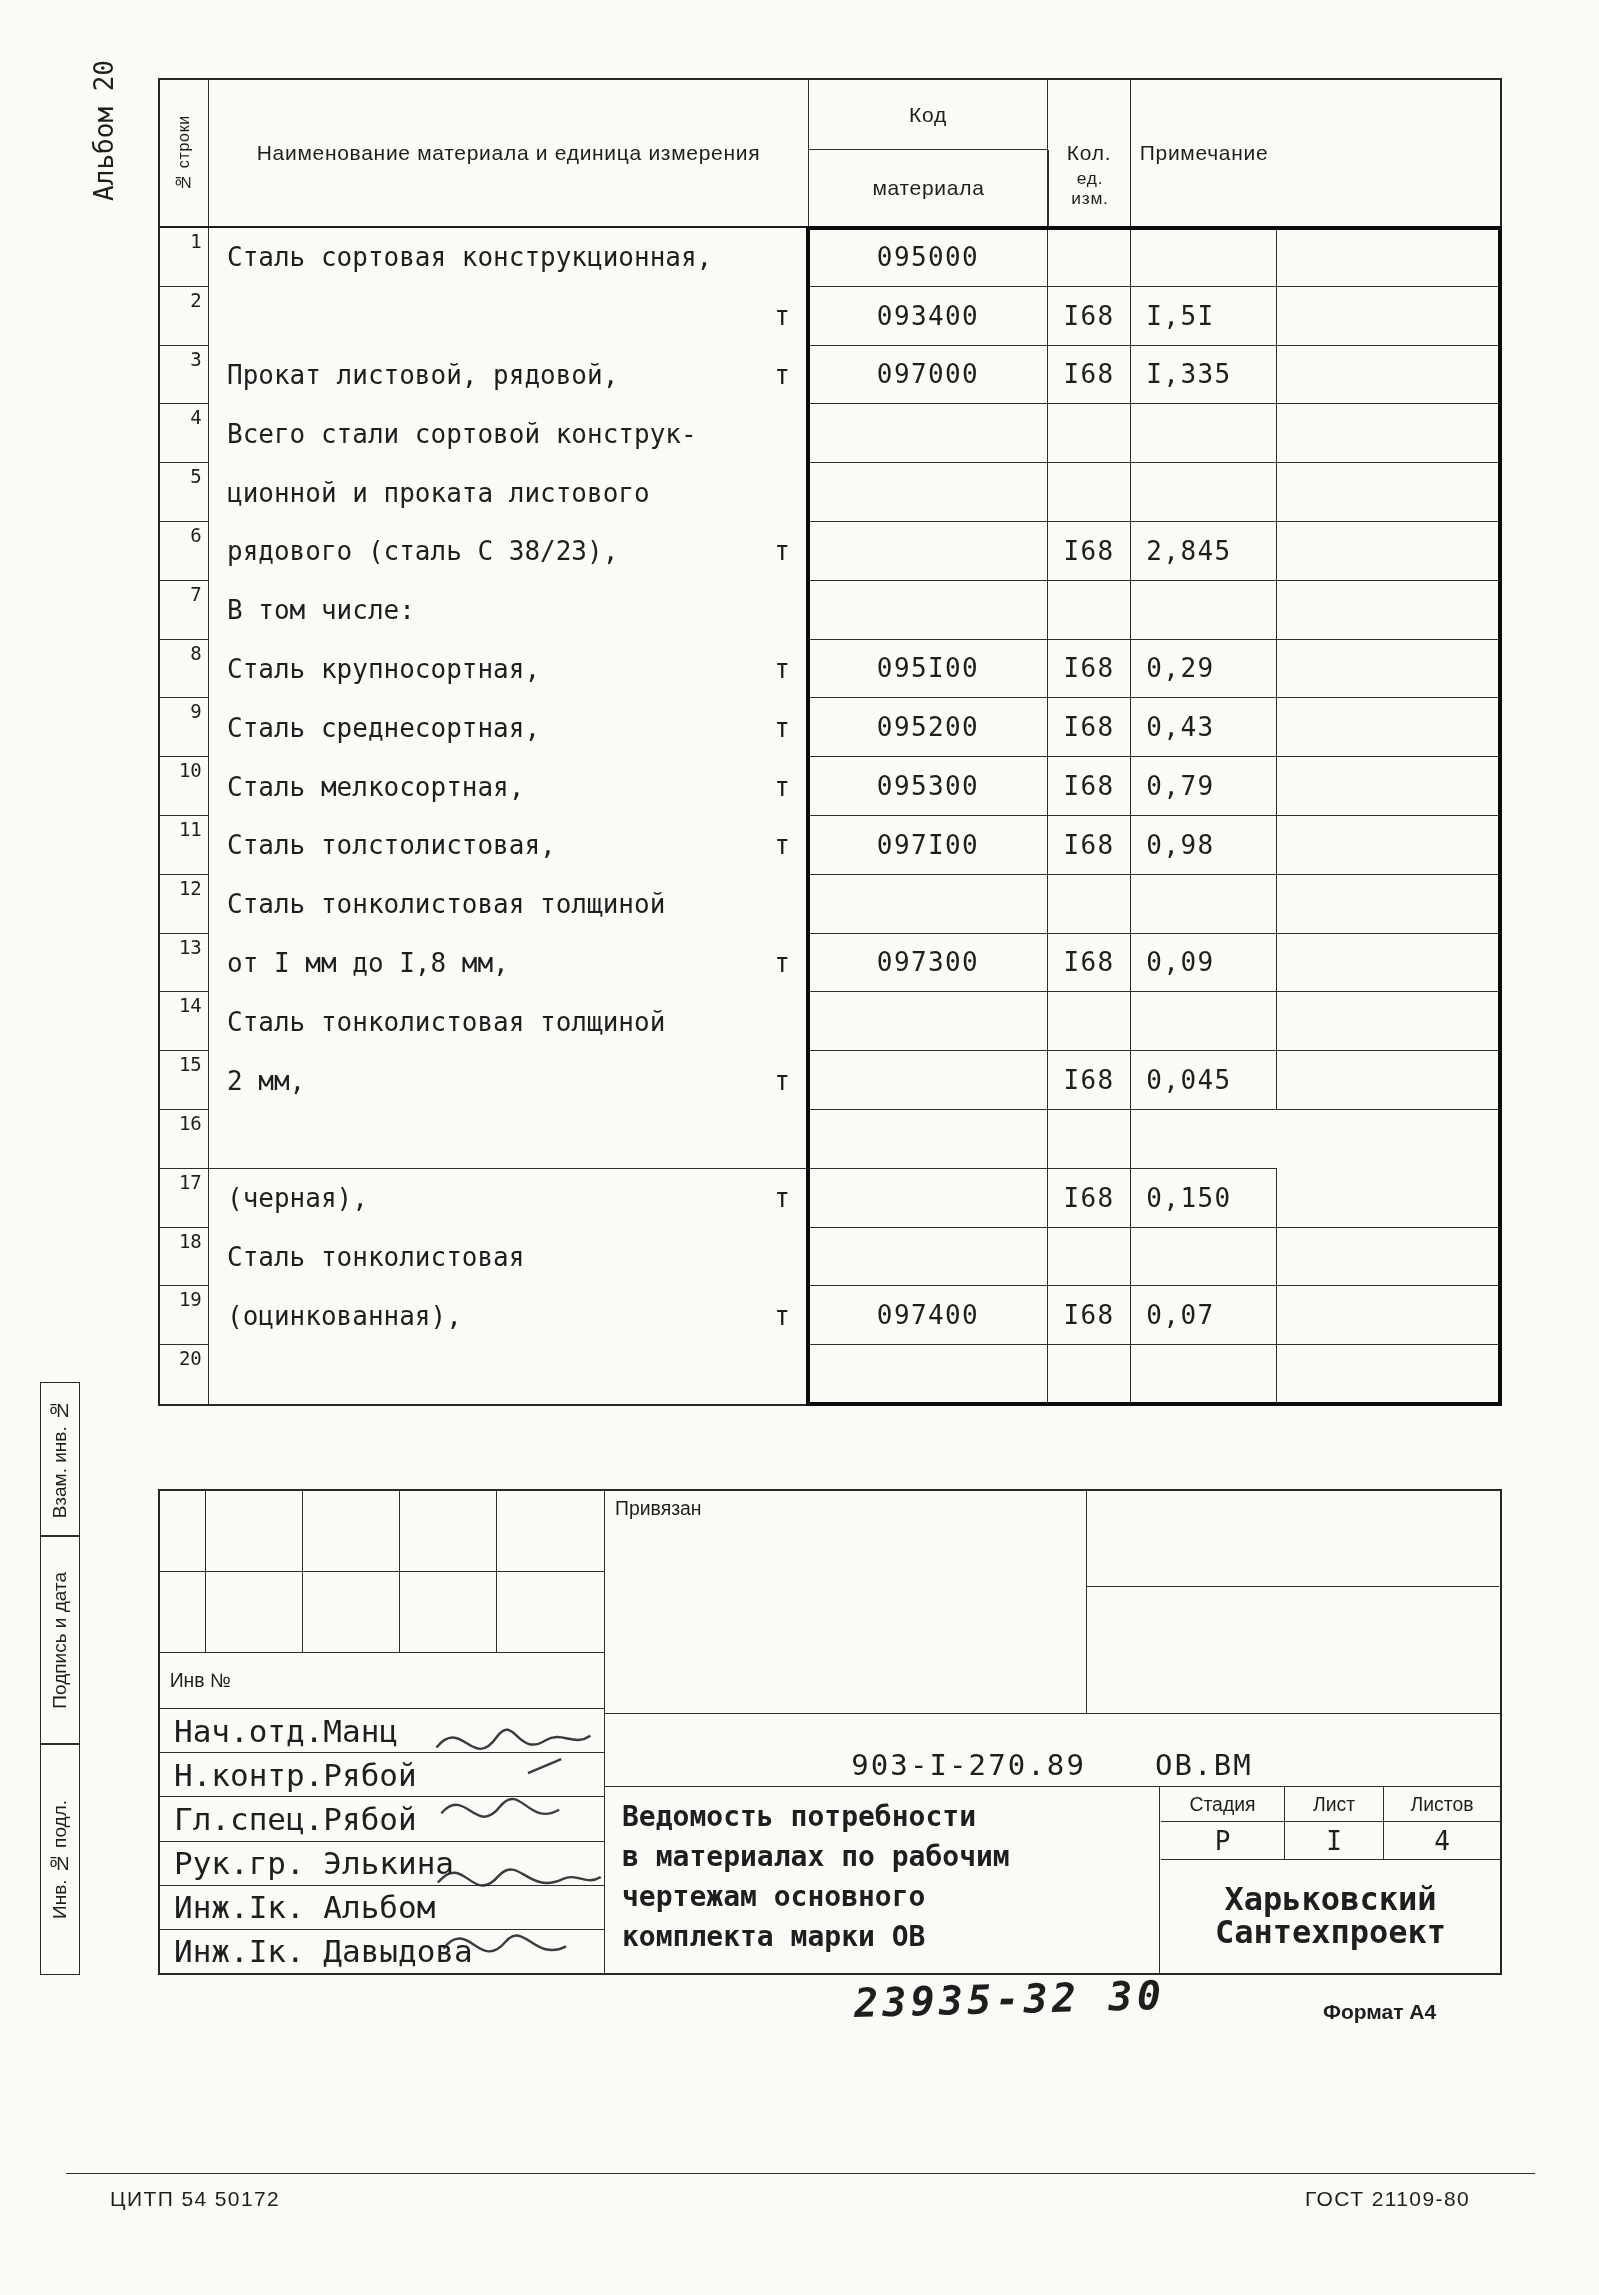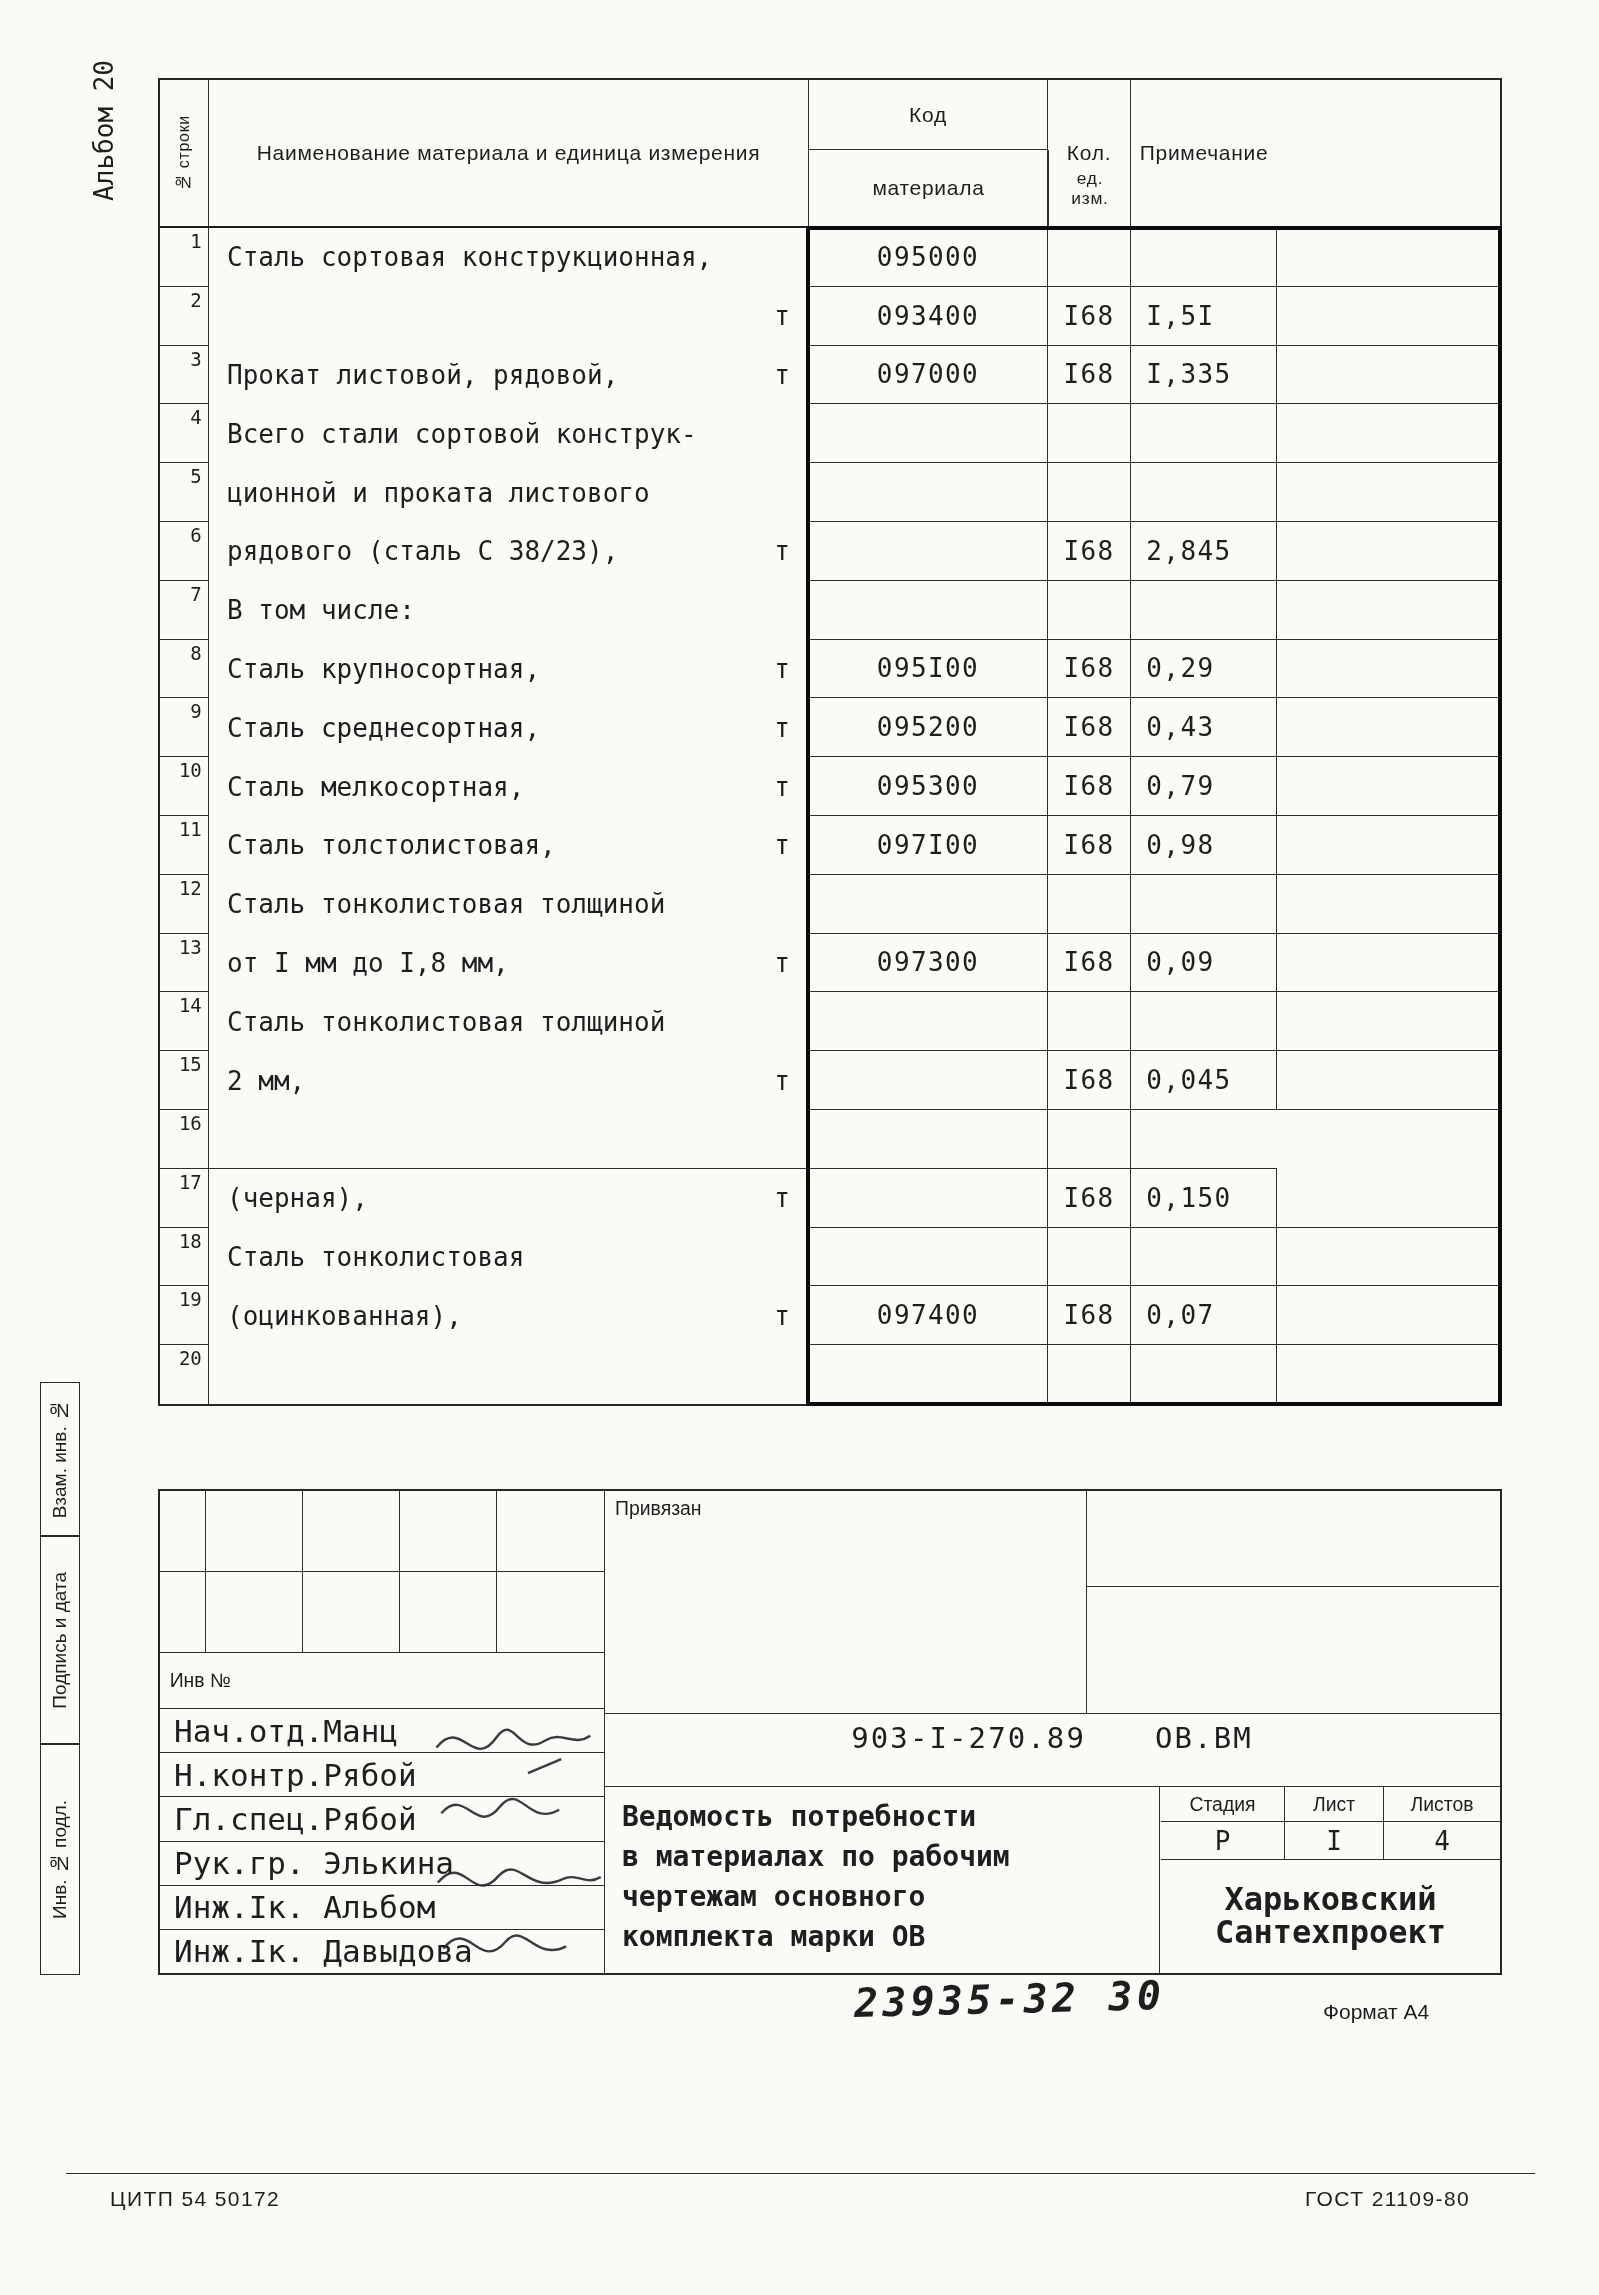--- a/index.html
+++ b/index.html
@@ -49,39 +49,39 @@
   .revgrid{position:absolute;left:0;top:0;width:444px;height:162px;display:grid;
            grid-template-columns:46px 97px 97px 97px 1fr;grid-template-rows:1fr 1fr;}
   .revcell{border-right:1.4px solid #2e2e2e;border-bottom:1.4px solid #2e2e2e;box-sizing:border-box;}
   .revcell.lastcol{border-right:none;}
   .invrow{position:absolute;left:0;top:162px;width:444px;height:56px;border-bottom:1.4px solid #2e2e2e;
           box-sizing:border-box;display:flex;align-items:center;padding-left:9.7px;font-size:19.4px;}
   .sigrows{position:absolute;left:0;top:218px;width:444px;height:264px;display:flex;flex-direction:column;}
   .sigrow{flex:1;border-bottom:1.4px solid #2e2e2e;box-sizing:border-box;display:flex;align-items:center;
           padding-left:14px;font-size:31px;white-space:nowrap;}
   .sigrow:last-child{border-bottom:none;}
-  .docrow{position:absolute;left:444px;top:212px;width:896px;height:70px;display:flex;
+  .docrow{position:absolute;left:444px;top:239px;width:896px;height:70px;display:flex;
           align-items:center;justify-content:center;gap:69px;font-size:29px;letter-spacing:2.1px;}
   .titlearea{position:absolute;left:444px;top:296px;width:555px;height:185px;
              padding:9.7px 0 0 18px;box-sizing:border-box;font-size:28px;font-weight:700;line-height:40px;}
   .stage{position:absolute;left:1001px;top:296px;width:339px;height:185px;}
   .stagehdr,.stageval{display:grid;grid-template-columns:124px 99px 1fr;}
   .stagehdr{height:35px;}
   .stageval{height:38px;}
   .stagecell{border-right:1.4px solid #2e2e2e;border-bottom:1.4px solid #2e2e2e;box-sizing:border-box;
              display:flex;align-items:center;justify-content:center;}
   .stagecell.lastcol{border-right:none;}
   .stagehdr .stagecell{font-size:19.4px;}
   .stageval .stagecell{font-size:26px;font-family:"DejaVu Sans Mono","Liberation Mono",monospace;}
   .orgbox{height:112px;display:flex;flex-direction:column;align-items:center;justify-content:center;
           font-size:32px;font-weight:700;line-height:33px;}
 
   .handnum{position:absolute;left:854px;top:1976px;font-size:40px;font-style:italic;font-weight:600;
            letter-spacing:4.2px;transform:rotate(-1.5deg);}
-  .formatlbl{position:absolute;left:1323px;top:2000px;font-size:21px;}
+  .formatlbl{position:absolute;left:1323px;top:2000px;font-size:21px;font-weight:bold;}
   .footline{position:absolute;left:66px;top:2173px;width:1469px;height:1.4px;background:#2e2e2e;}
   .footl{position:absolute;left:110px;top:2187px;font-size:21px;letter-spacing:1.4px;}
   .footr{position:absolute;left:1305px;top:2187px;font-size:21px;letter-spacing:1.4px;}
   .attached{position:absolute;left:455px;top:5.6px;font-size:19.4px;}
   .albumlbl{position:absolute;left:89px;top:60px;font-size:26px;}
   svg.sig{position:absolute;left:264px;top:218px;pointer-events:none;}
   svg.sig path{stroke:#26262b;stroke-width:3.5;fill:none;opacity:.9;}
 </style>
 </head>
 <body>

